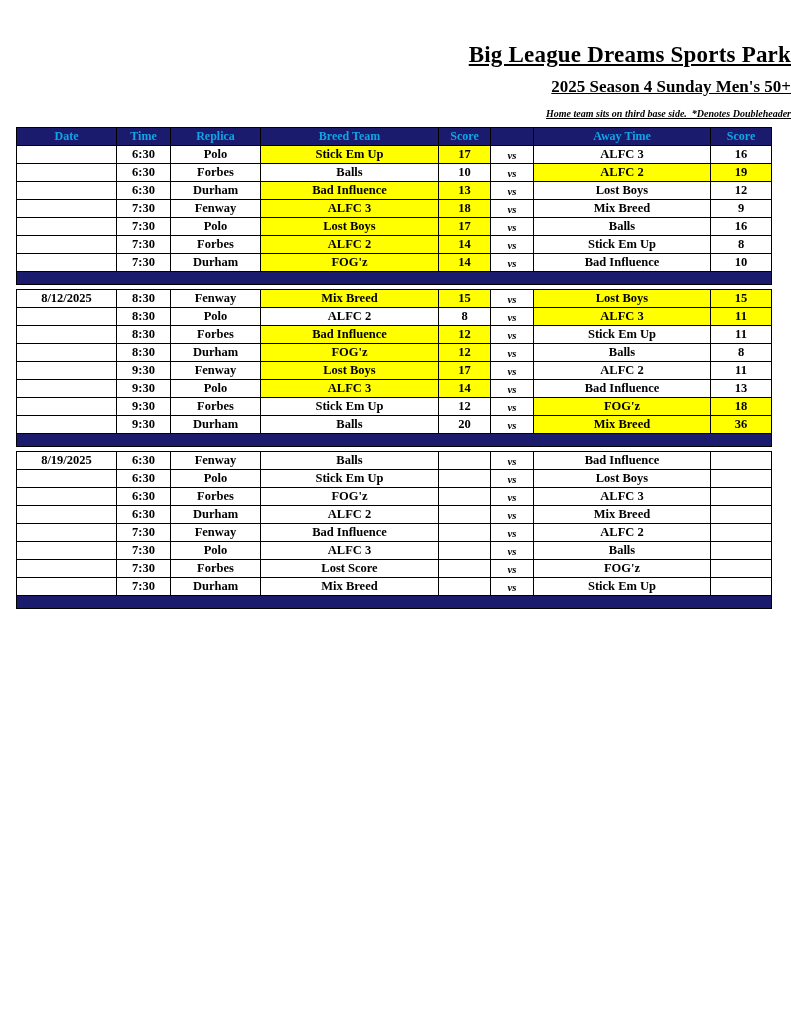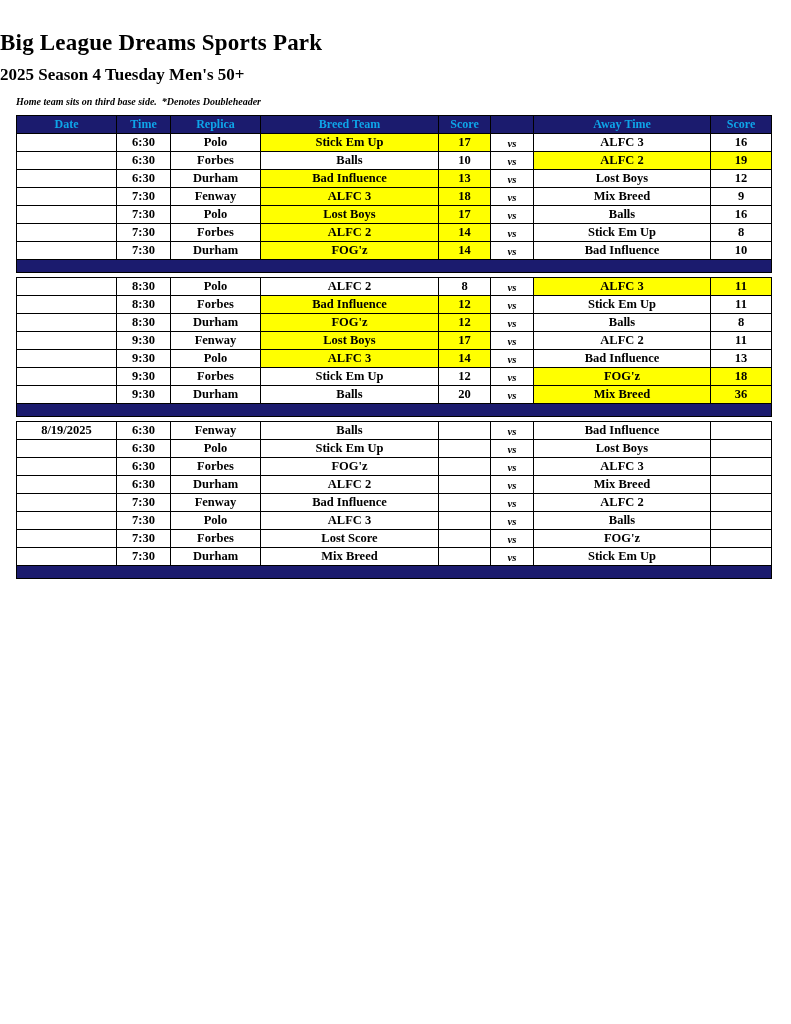--- a/index.html
+++ b/index.html
@@ -5,21 +5,21 @@
   html, body { margin: 0; padding: 0; background: #ffffff; }
   .page {
     position: relative;
     width: 791px;
     height: 1024px;
     background: #ffffff;
     font-family: "Liberation Serif", serif;
     color: #000;
     overflow: hidden;
   }
-  .page-header { padding-top: 30px; text-align: left; }
+  .page-header { padding-top: 42px; text-align: right; text-decoration: underline; }
   .title {
     font-size: 23px;
     font-weight: bold;
     margin: 0 0 9px 0;
     letter-spacing: 0.2px;
   }
   .subtitle {
     font-size: 17px;
     font-weight: bold;
     margin: 0 0 11px 0;
@@ -76,21 +76,21 @@
     padding: 0;
   }
 </style>
 </head>
 <body>
 
 <div class="page">
 
   <div class="page-header">
     <div class="title">Big League Dreams Sports Park</div>
-    <div class="subtitle">2025 Season 4 Tuesday Men's 50+</div>
+    <div class="subtitle">2025 Season 4 Sunday Men's 50+</div>
     <div class="note">Home team sits on third base side.  *Denotes Doubleheader</div>
   </div>
 
   <table class="schedule">
     <colgroup>
       <col style="width:100px">
       <col style="width:54px">
       <col style="width:90px">
       <col style="width:178px">
       <col style="width:52px">
@@ -181,20 +181,30 @@
           <td class="c-team">Bad Influence</td>
           <td class="c-score">10</td>
         </tr>
         <tr class="divider-row">
           <td colspan="8"></td>
         </tr>
         <tr class="spacer-row">
           <td colspan="8"></td>
         </tr>
         <tr>
+          <td class="c-date">8/12/2025</td>
+          <td class="c-time">8:30</td>
+          <td class="c-replica">Fenway</td>
+          <td class="c-team hl">Mix Breed</td>
+          <td class="c-score hl">15</td>
+          <td class="c-vs">vs</td>
+          <td class="c-team hl">Lost Boys</td>
+          <td class="c-score hl">15</td>
+        </tr>
+        <tr>
           <td class="c-date"></td>
           <td class="c-time">8:30</td>
           <td class="c-replica">Polo</td>
           <td class="c-team">ALFC 2</td>
           <td class="c-score">8</td>
           <td class="c-vs">vs</td>
           <td class="c-team hl">ALFC 3</td>
           <td class="c-score hl">11</td>
         </tr>
         <tr>

